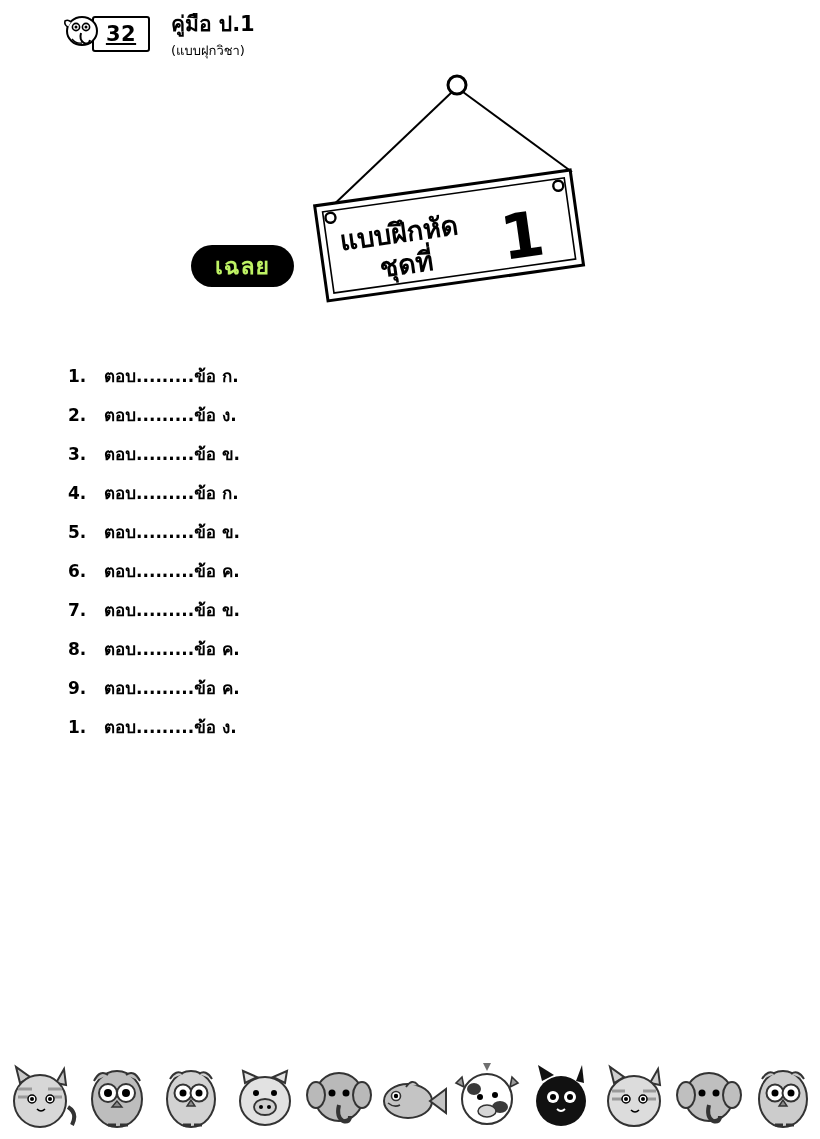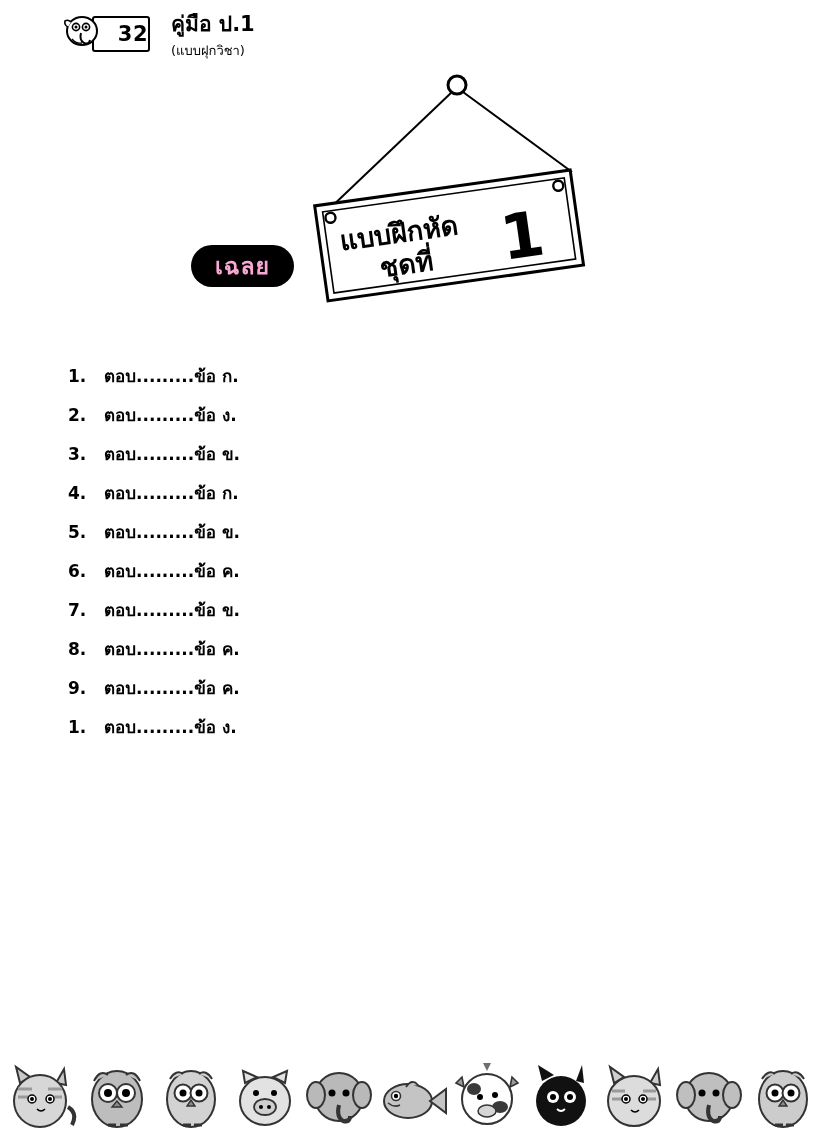--- a/index.html
+++ b/index.html
@@ -33,23 +33,24 @@
   }
   .mascot svg { display: block; }
   .page-number-box {
     box-sizing: border-box;
     border: 2px solid #000;
     border-radius: 3px;
     min-width: 58px;
     height: 36px;
     display: flex;
     align-items: center;
-    justify-content: flex-end;
+    justify-content: center;
     background: #fff;
     margin-left: -14px;
+    text-decoration: underline;
   }
   .page-number {
     font-size: 21px;
     font-weight: 700;
     letter-spacing: 0.5px;
   }
   .header-title {
     margin-left: 18px;
     display: flex;
     align-items: baseline;
@@ -81,21 +82,21 @@
     left: 191px;
     width: 103px;
     height: 42px;
     background: #000;
     border-radius: 21px;
     display: flex;
     align-items: center;
     justify-content: center;
   }
   .answer-badge .label {
-    color: #f9a8d4;
+    color: #bef264;
     font-size: 23px;
     font-weight: 700;
     letter-spacing: 1px;
   }
 
   
   .answers {
     position: absolute;
     top: 362px;
     left: 68px;

